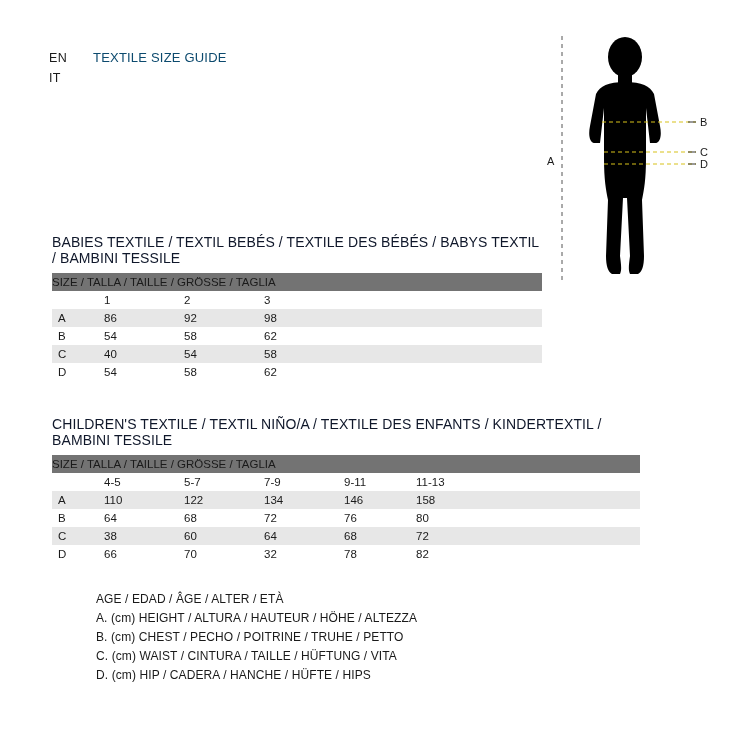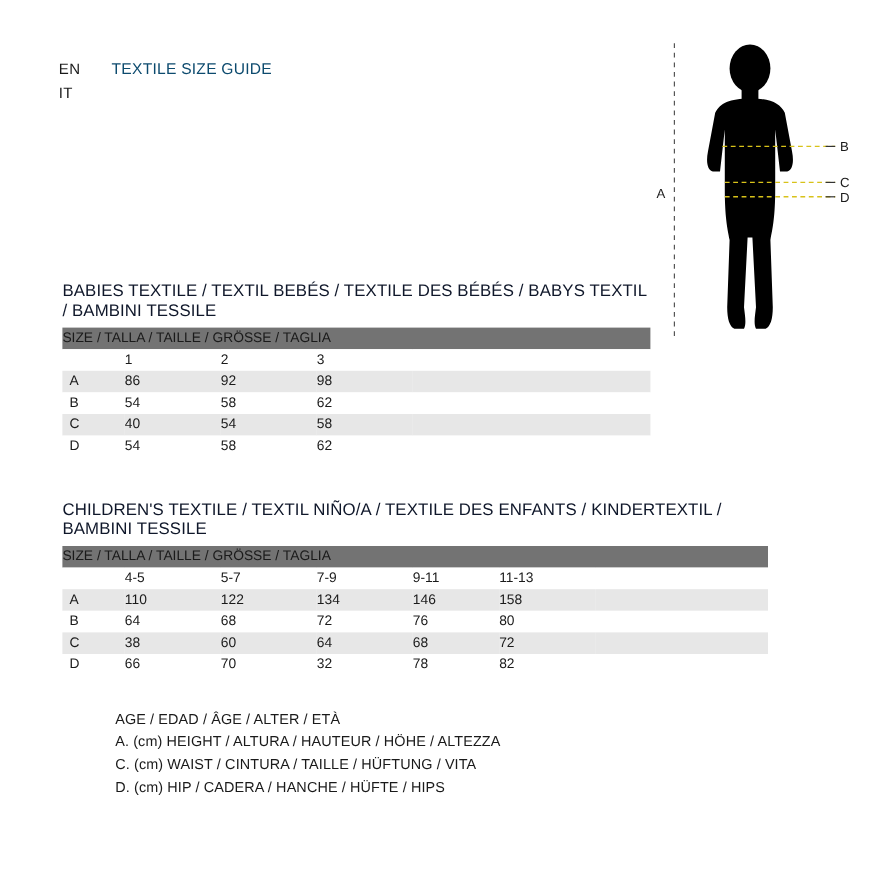--- a/index.html
+++ b/index.html
@@ -307,17 +307,18 @@
           <td class="cell">82</td>
           <td></td>
         </tr>
       </tbody>
     </table>
   </div>
 
   <div class="legend">
     <div class="legend-line">AGE / EDAD / ÂGE / ALTER / ETÀ</div>
     <div class="legend-line">A. (cm) HEIGHT / ALTURA / HAUTEUR / HÖHE / ALTEZZA</div>
+    <div class="legend-line">B. (cm) CHEST / PECHO / POITRINE / TRUHE / PETTO</div>
     <div class="legend-line">C. (cm) WAIST / CINTURA / TAILLE / HÜFTUNG / VITA</div>
     <div class="legend-line">D. (cm) HIP / CADERA / HANCHE / HÜFTE / HIPS</div>
   </div>
 
 </div>
 
 </body></html>

